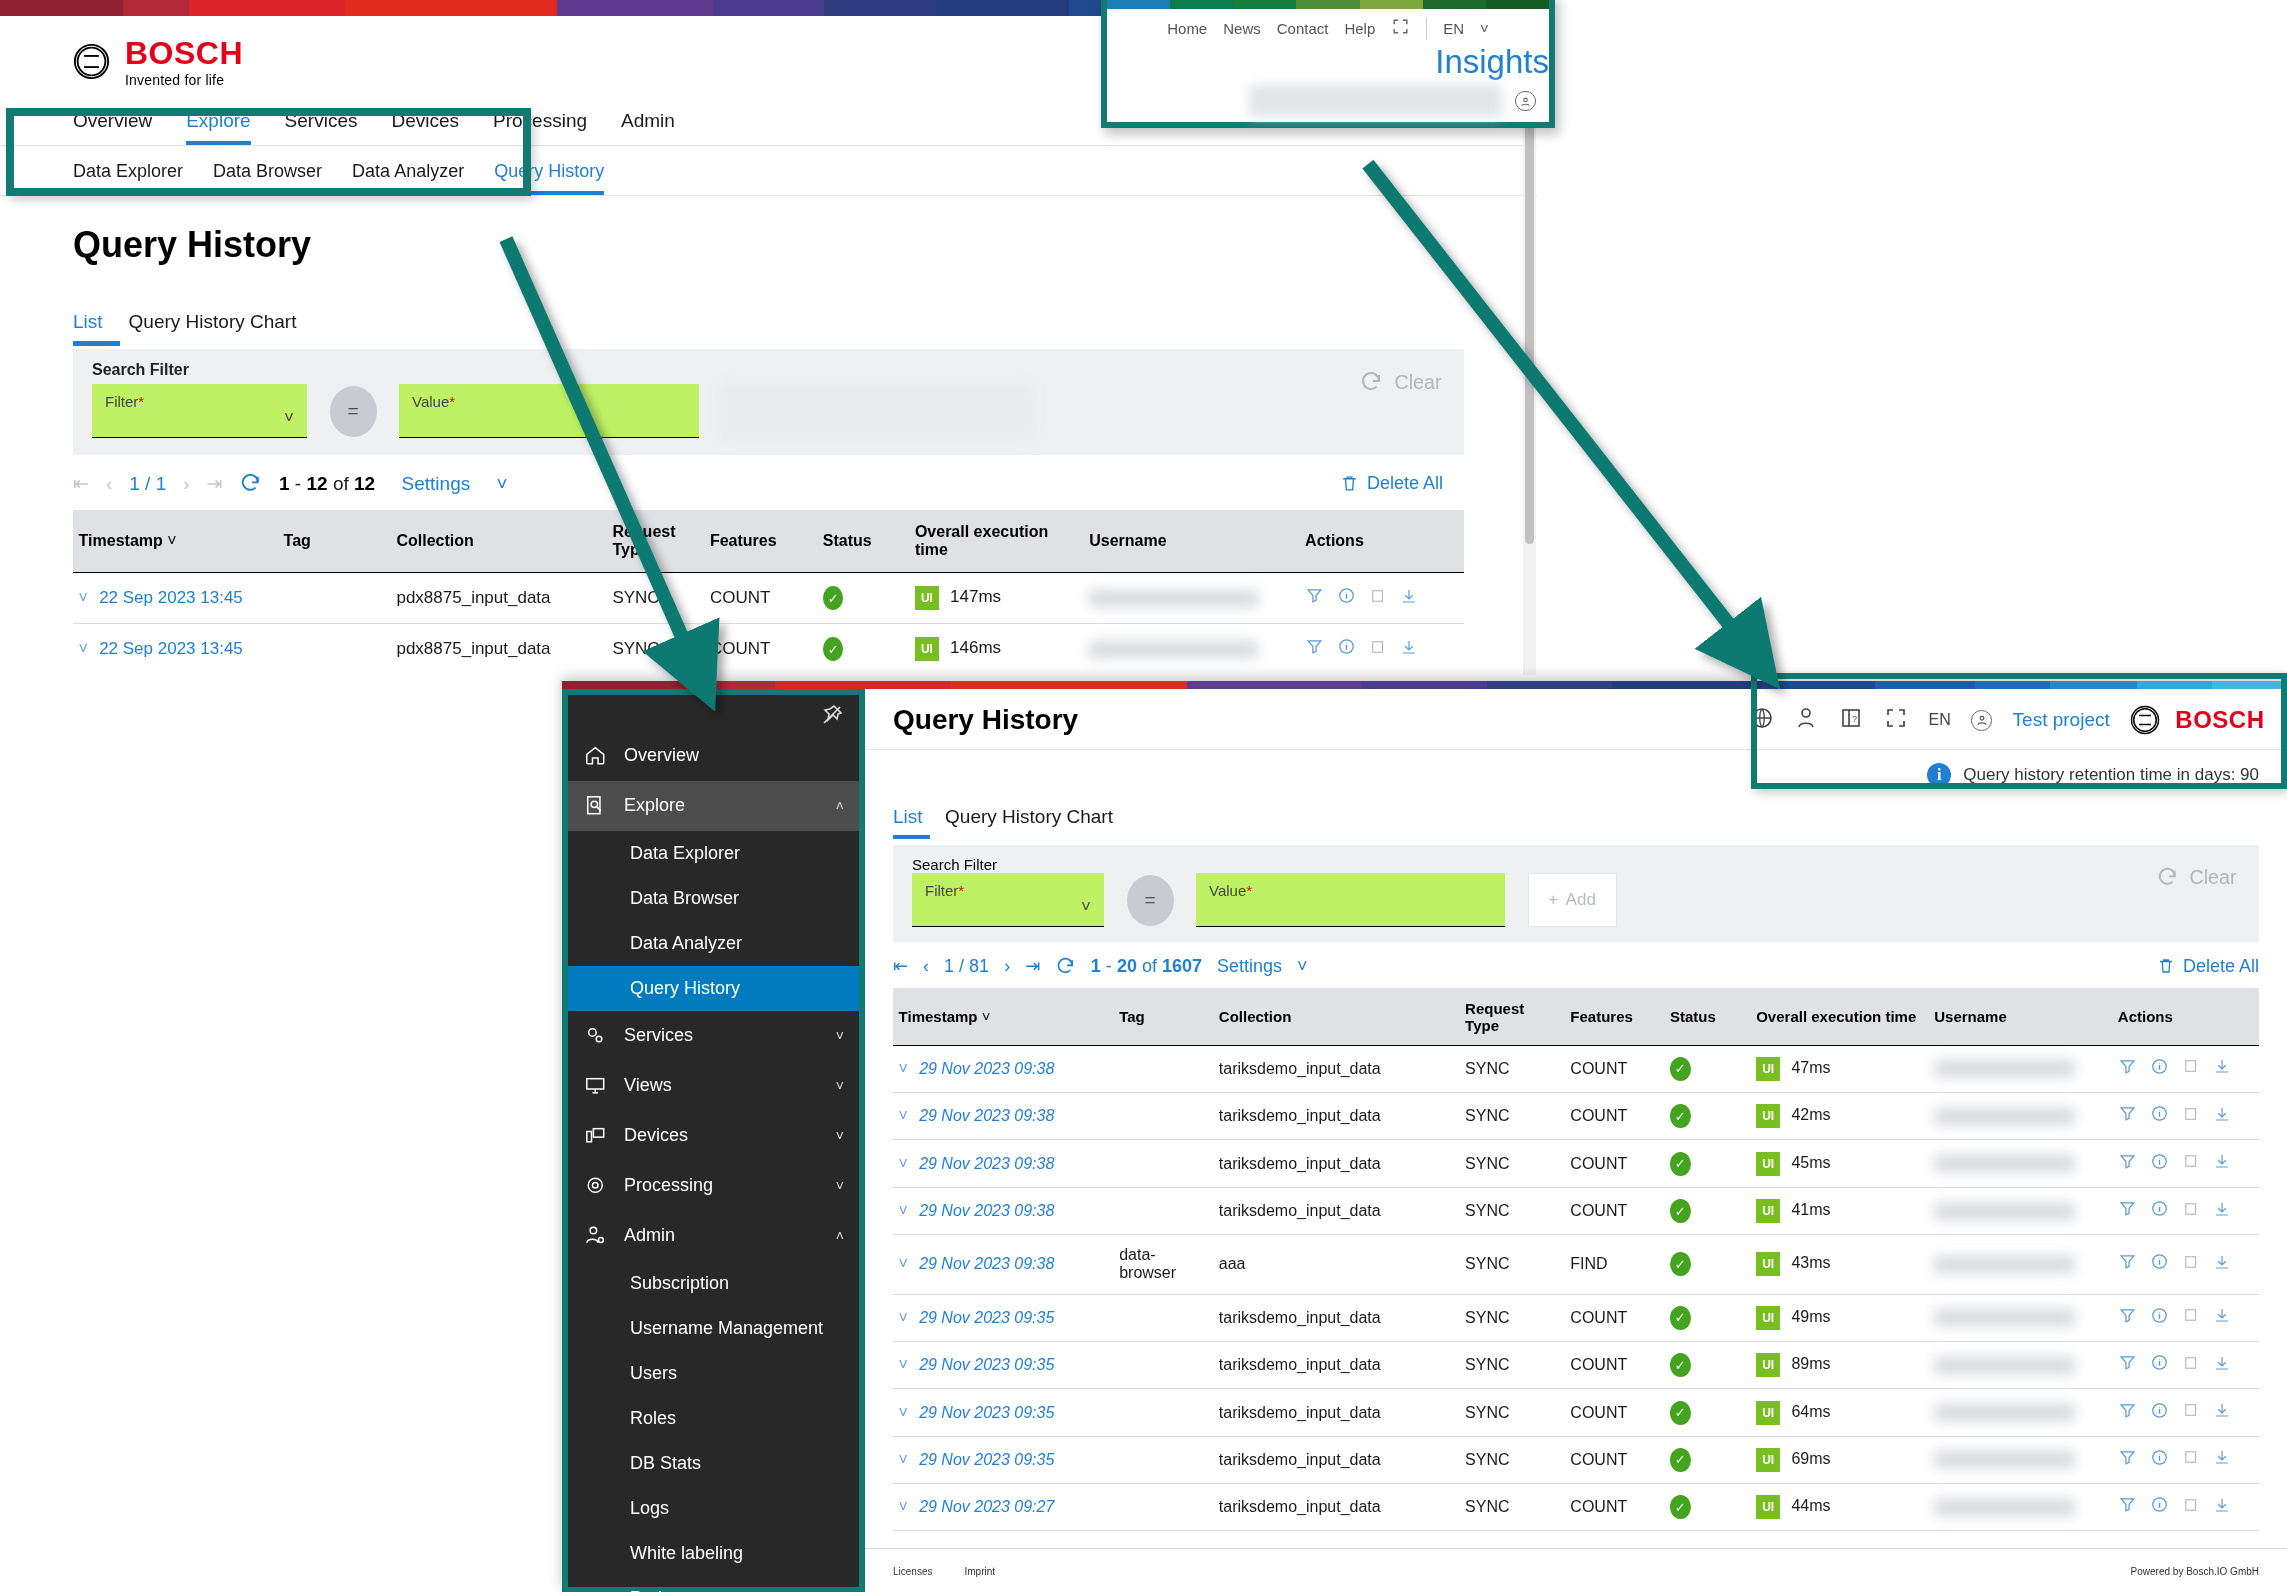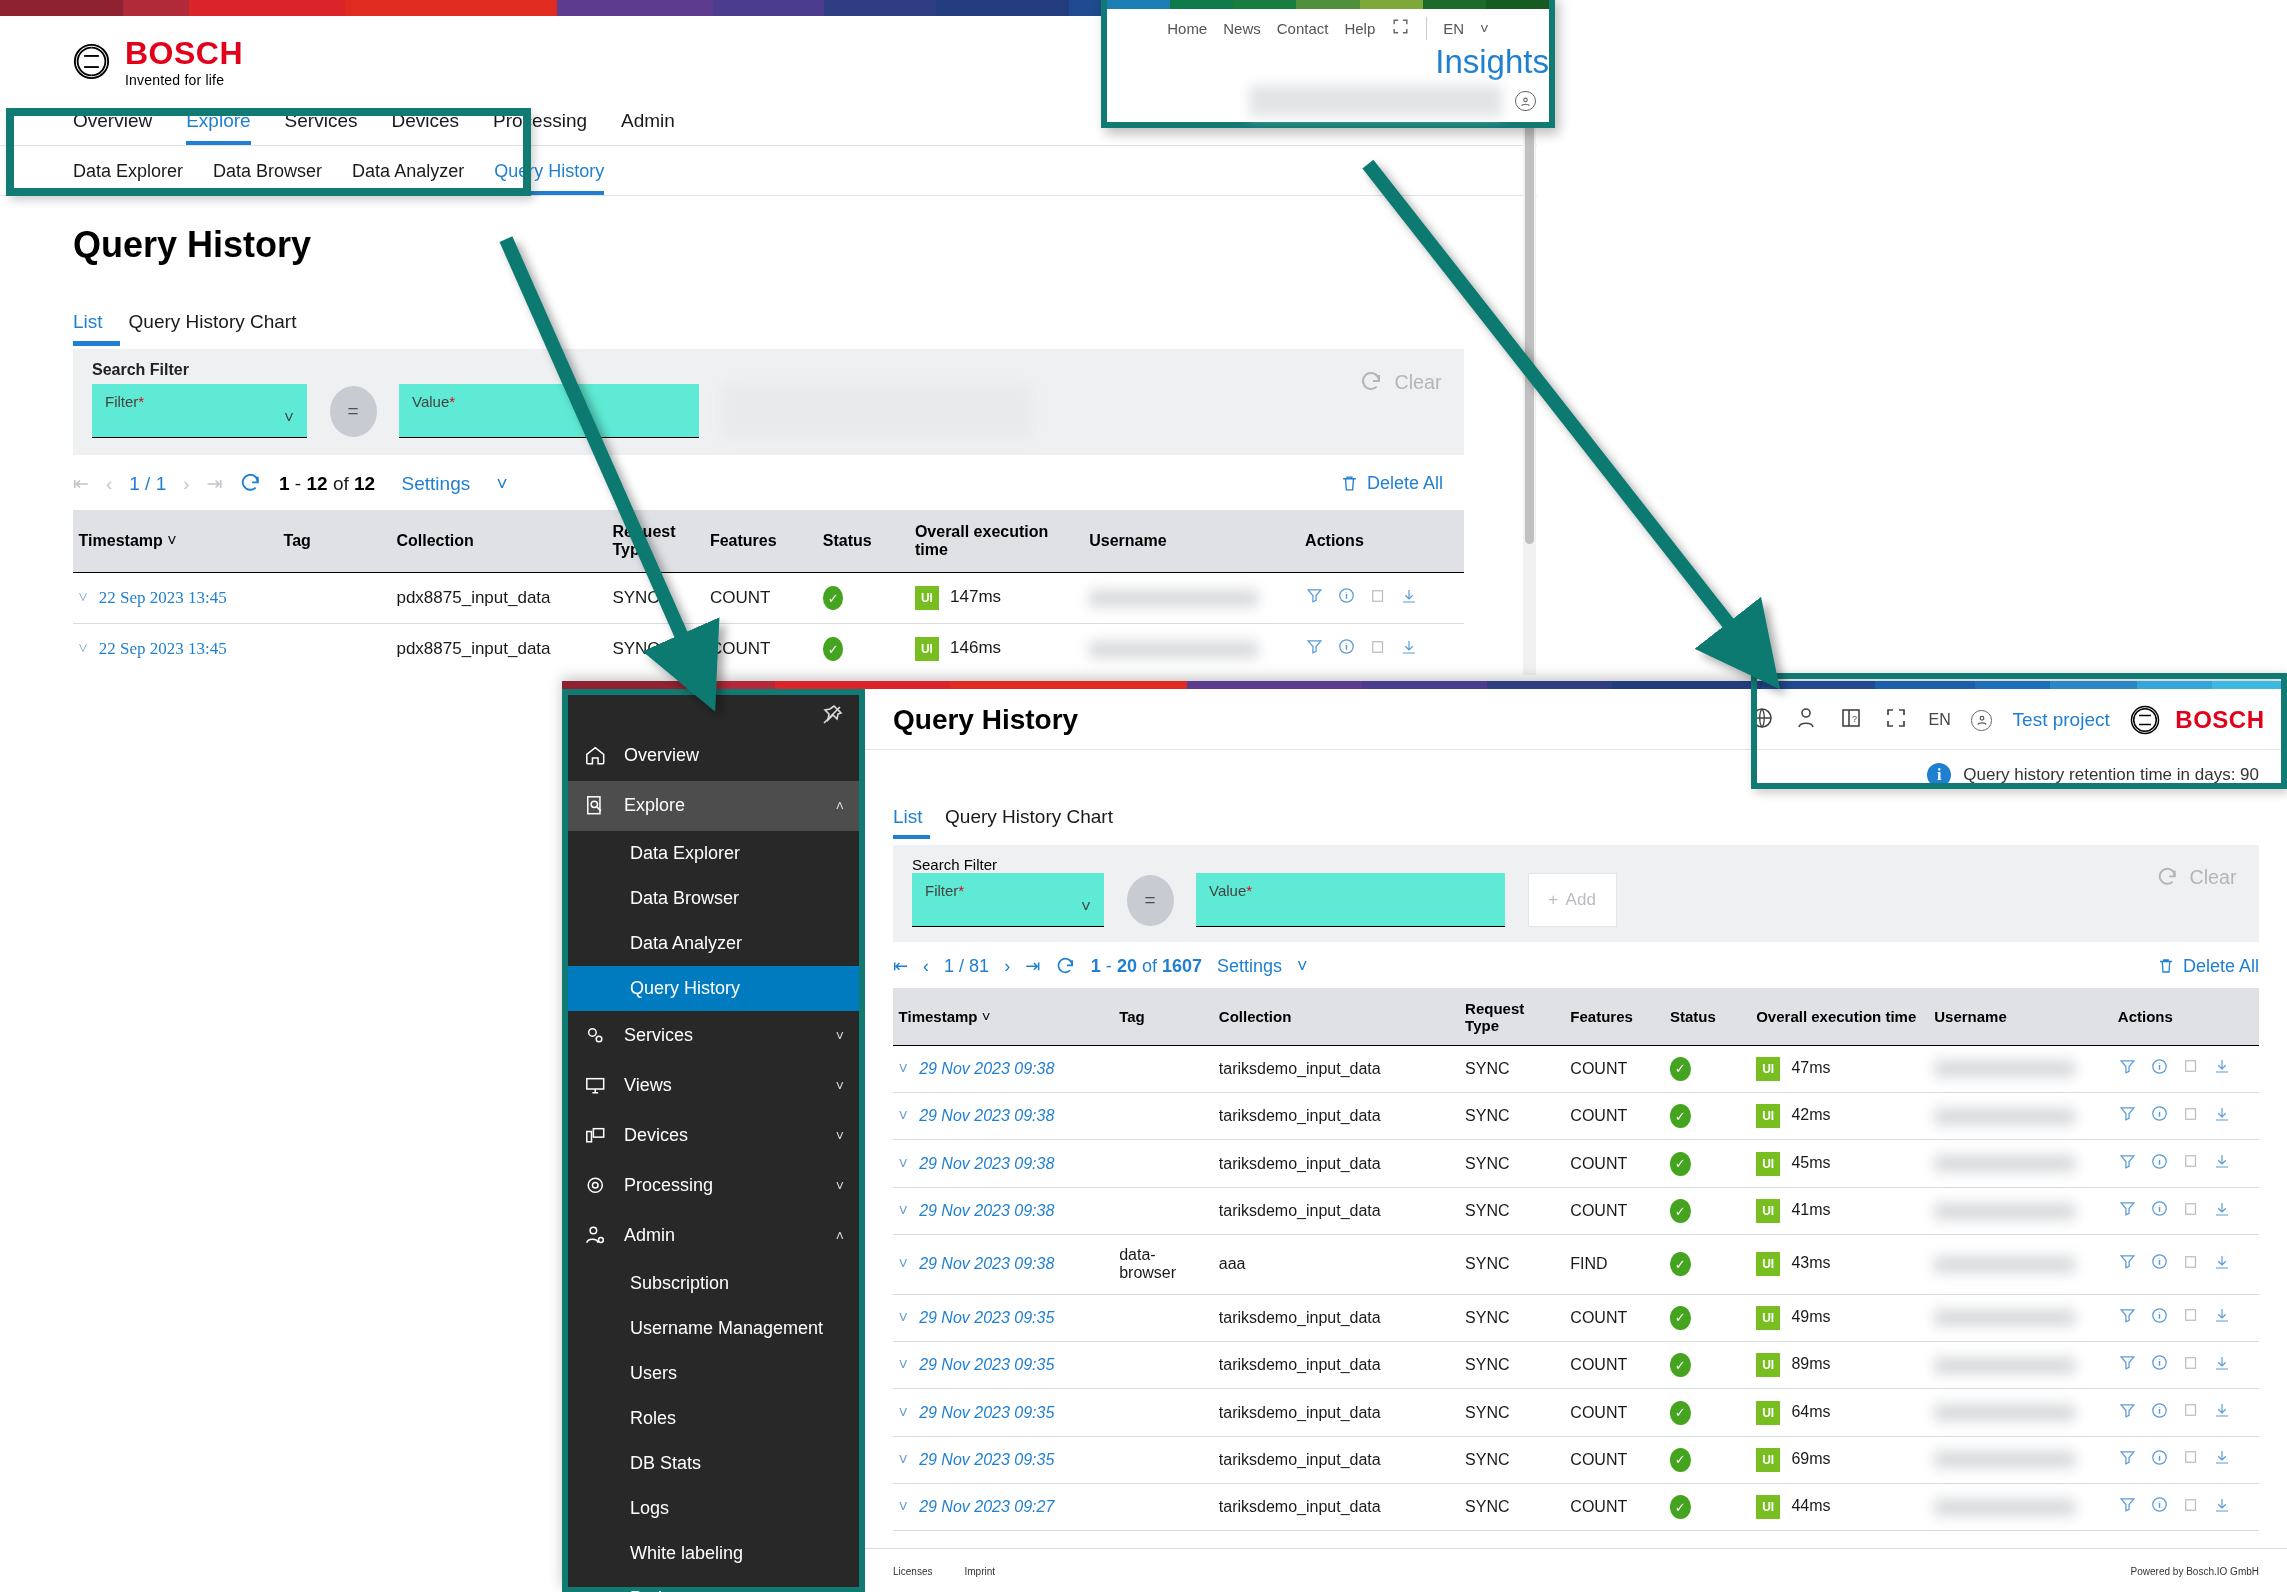--- a/index.html
+++ b/index.html
@@ -40,42 +40,42 @@
            display:flex; align-items:center; justify-content:center; font-family:"Liberation Serif", serif;}
 
   .l-tabs { display:flex; gap:26px; font-size:19px; color:#1a1a1a; padding:45px 0 0 73px; }
   .l-tabs .tab { padding-bottom:13px; position:relative; cursor:pointer; }
   .l-tabs .tab.active { color:#1f7fd1; }
   .l-tabs .tab.active::after { content:""; position:absolute; left:0; width:47px; bottom:0; height:4.7px; background:#1f7fd1; }
 
   .filterbar { margin:3.7px 73px 0 73px; background:#eff0f1; padding:11.2px 19px 17px; position:relative;}
   .filterbar .sf-label { font-size:16px; font-weight:bold; color:#222; margin-bottom:5.6px;}
   .filterrow { display:flex; align-items:center; gap:22.5px; }
-  .field { background:#5eead4; height:54px; border-bottom:1.9px solid #000; position:relative; padding:8.4px 13px;}
+  .field { background:#bef264; height:54px; border-bottom:1.9px solid #000; position:relative; padding:8.4px 13px;}
   .field .flabel { font-size:15px; color:#444; }
   .field .req { color:#e2001a; }
   .chev { position:absolute; right:13px; bottom:9.4px; color:#444; font-size:17px; }
   .eqbtn { width:47px; height:51px; border-radius:50%; background:#c8ccd2; color:#4a4f56; font-size:19px;
            display:flex; align-items:center; justify-content:center; }
   .clearbtn { position:absolute; right:22.5px; top:20.6px; display:flex; align-items:center; gap:11.2px; color:#b2b6bb; font-size:19.7px; }
   .addbtn { width:89px; height:54px; border:0.9px solid #e3e5e7; display:flex; align-items:center; justify-content:center;
             gap:7.5px; color:#b9bdc2; font-size:17px; background:#fff;}
 
   .pager { display:flex; align-items:center; gap:17px; padding:17px 0 15px 73px; font-size:19px; color:#1f7fd1; }
   .pager .dim { color:#c2c6cb; }
   .pager .count { color:#1a1a1a; }
   .pager .count b { color:#000; }
   .pager .settings { color:#1f7fd1; margin-left:9.4px;}
   .delall { position:absolute; right:22.5px; display:flex; align-items:center; gap:7.5px; color:#1f7fd1; font-size:18px;}
 
   table.qh { border-collapse:collapse; width:calc(100% - 146px); margin:0 73px; table-layout:fixed; }
   table.qh thead th { background:#dfe1e4; text-align:left; font-size:16px; font-weight:bold; color:#000;
      padding:13px 5.6px; vertical-align:middle; border-bottom:1.9px solid #000; }
   table.qh tbody td { font-size:17px; color:#1a1a1a; padding:13px 5.6px; border-bottom:0.9px solid #d9dcdf; vertical-align:middle;}
-  table.qh tbody td.ts { color:#1f7fd1; white-space:nowrap;font-family:Liberation Serif, serif; }
+  table.qh tbody td.ts { color:#1f7fd1; white-space:nowrap; }
   .rowchev { color:#6b9fd4; margin-right:11.2px; font-size:16px;}
   .statusdot { width:20.6px; height:24px; border-radius:50%; background:#44a41f; color:#fff; font-size:13px;
                display:flex; align-items:center; justify-content:center;}
   .uibadge { display:inline-flex; align-items:center; justify-content:center; width:24px; height:24px;
              background:#78be20; color:#fff; font-size:12px; font-weight:bold; margin-right:11.2px; vertical-align:middle;}
   .acts { display:flex; align-items:center; gap:13px; color:#5b9bd5; font-size:18px; }
   .blur { filter: blur(6.6px); }
   .blurline { height:17px; background:#d7d9dc; border-radius:2.8px; }
 
   

